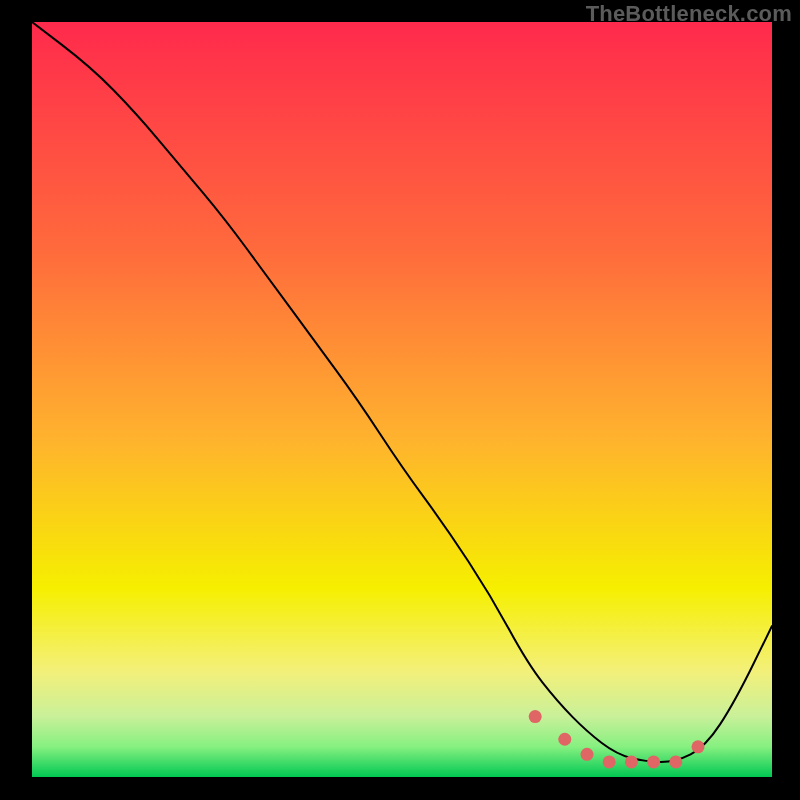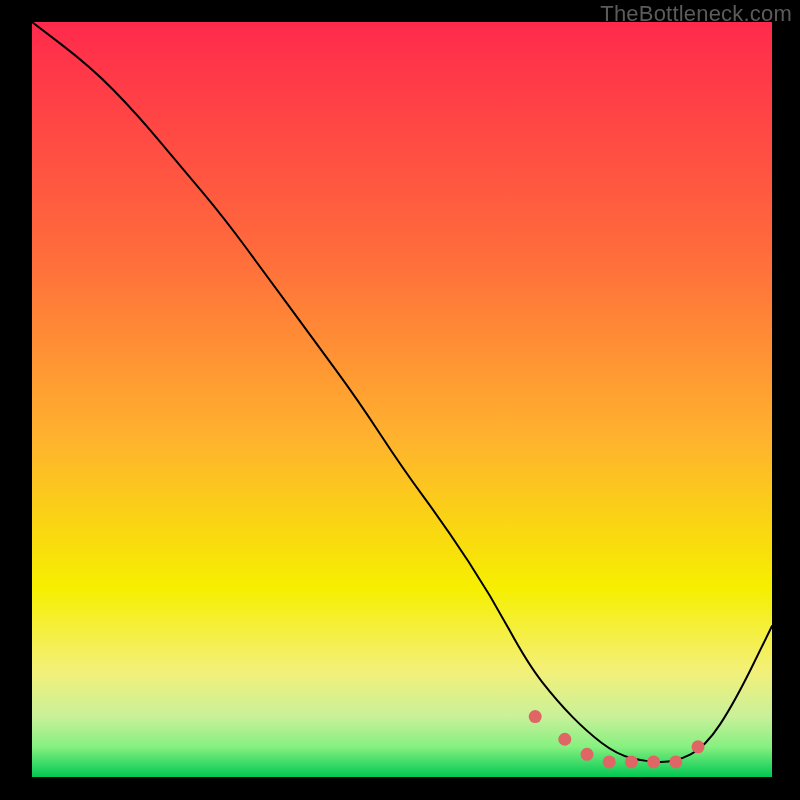--- a/index.html
+++ b/index.html
@@ -16,21 +16,21 @@
     width: 800px;
     height: 800px;
     background: #000000;
   }
   .watermark {
     position: absolute;
     top: 1px;
     right: 8px;
     color: #5b5b5b;
     font-size: 22px;
-    font-weight: 400;
+    font-weight: 700;
     letter-spacing: 0.2px;
     z-index: 5;
     text-align: right;
   }
   .plot-wrap {
     position: absolute;
     left: 32px;
     top: 22px;
     width: 740px;
     height: 755px;

